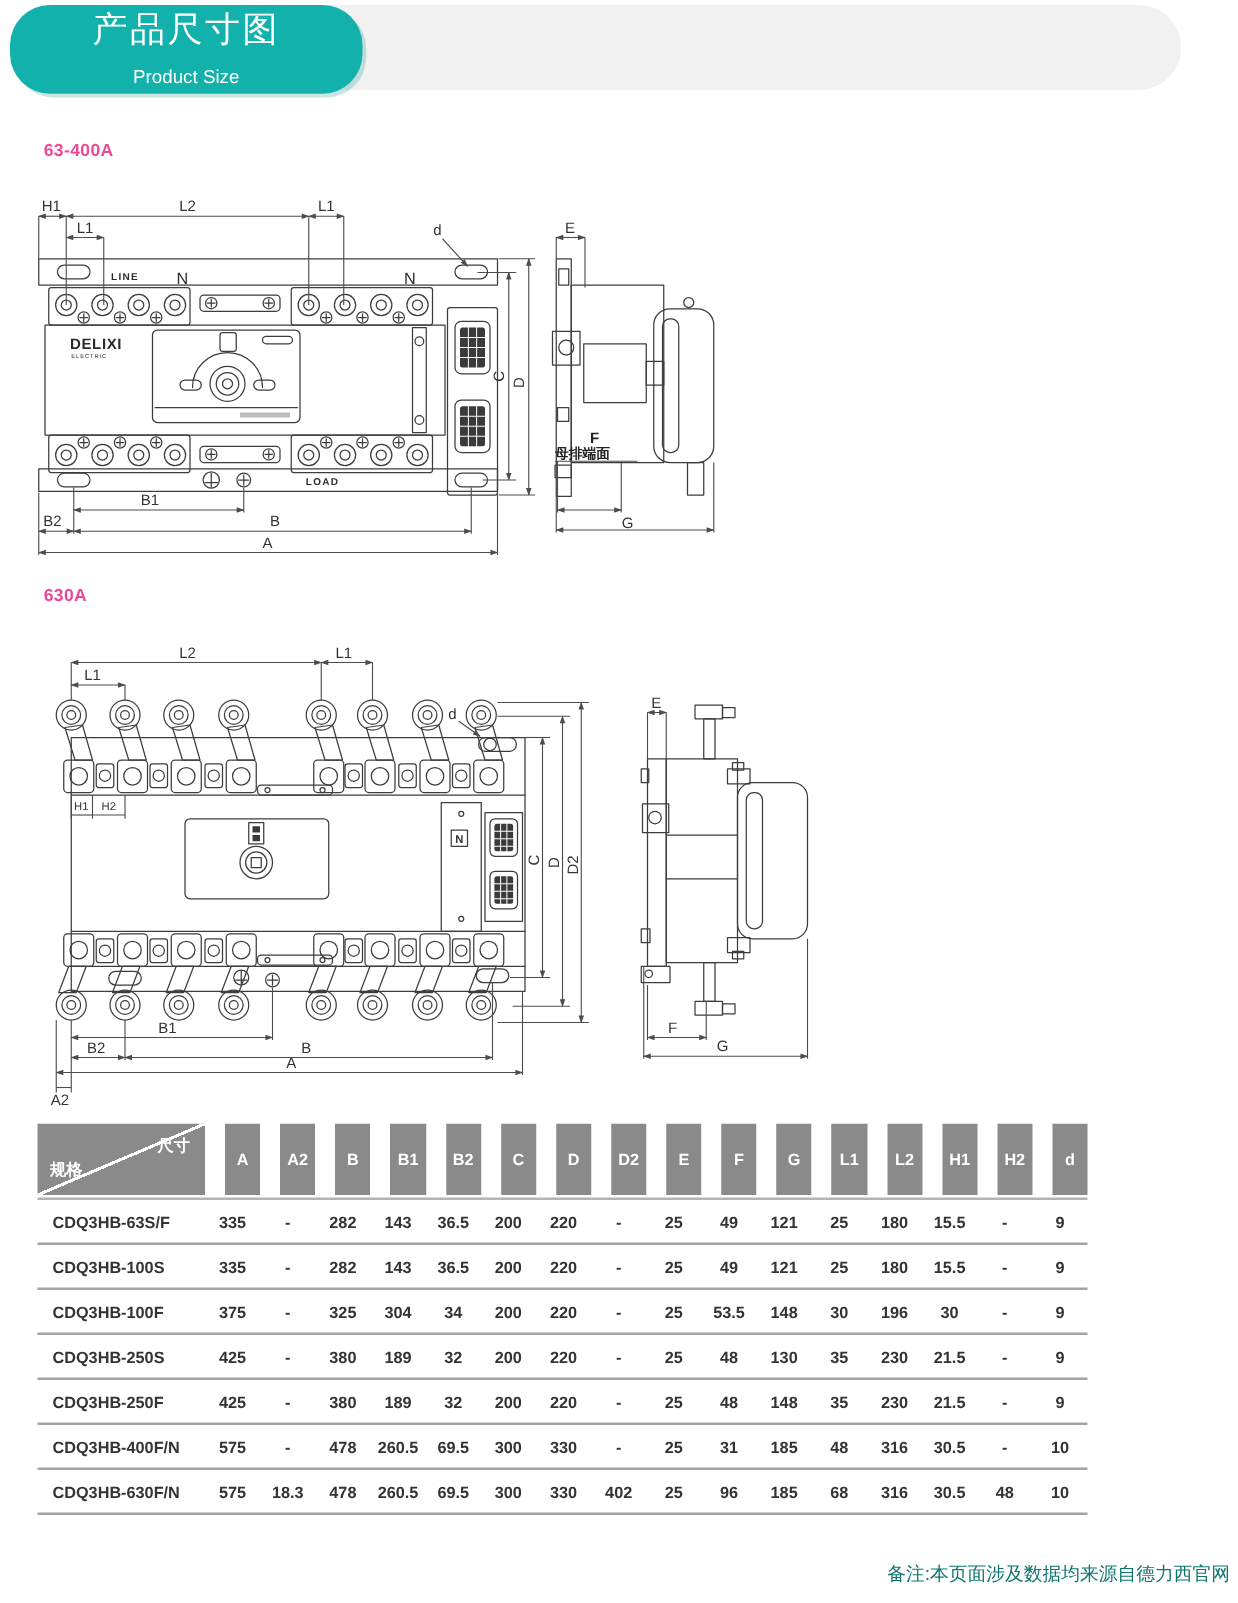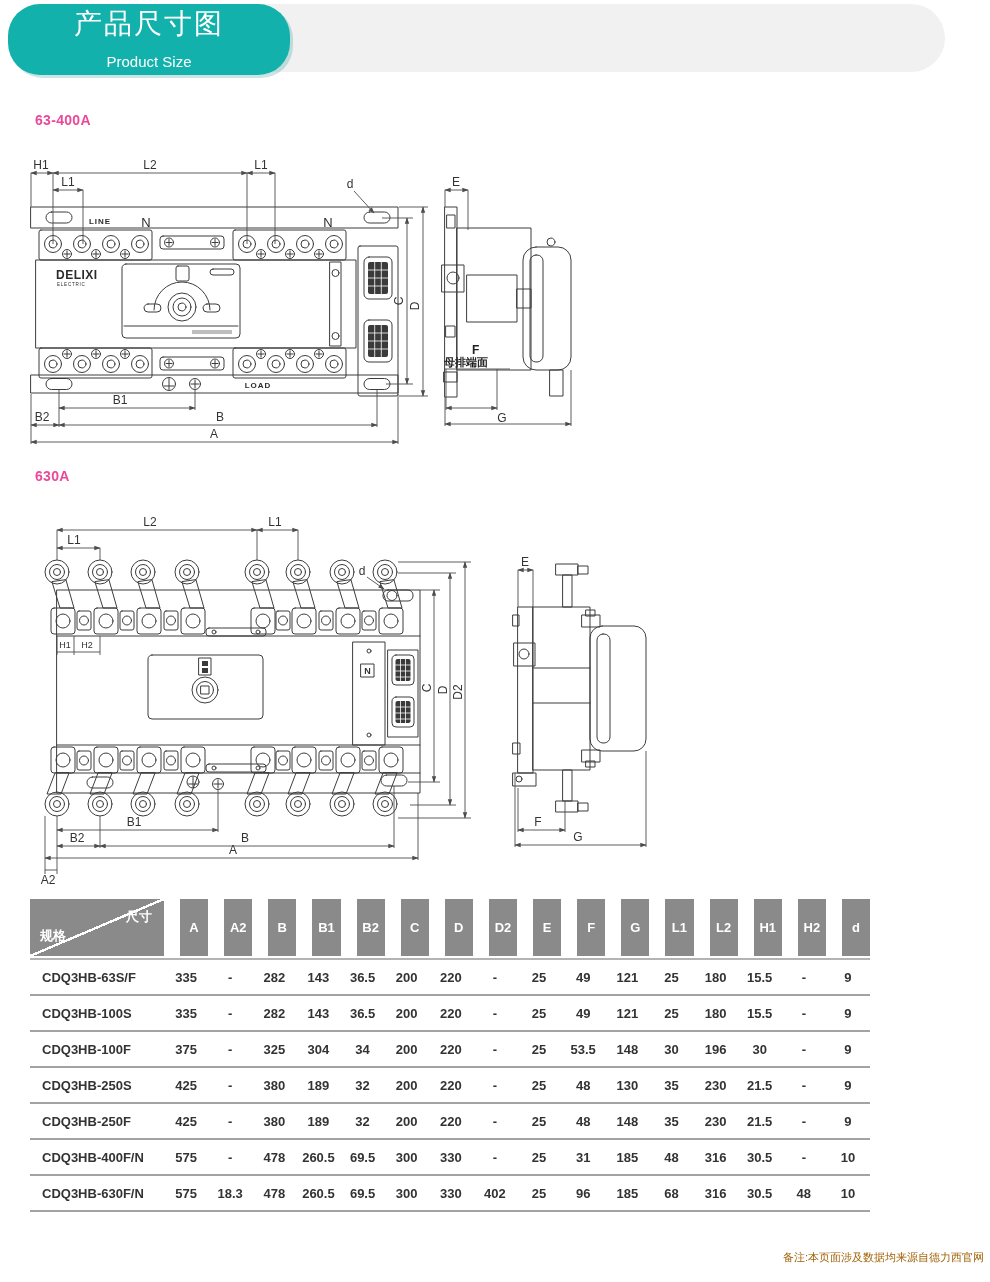--- a/index.html
+++ b/index.html
@@ -40,21 +40,21 @@
   .th{background:#8a8a8a;color:#fff;font-size:13px;font-weight:bold;display:flex;align-items:center;justify-content:center}
   .corner{position:relative;background-color:#8a8a8a;
     background-image:linear-gradient(to bottom right,transparent calc(50% - 1.2px),#fff calc(50% - 1.2px),#fff calc(50% + 1.2px),transparent calc(50% + 1.2px))}
   .corner-top{position:absolute;top:9px;right:12px}
   .corner-bottom{position:absolute;bottom:11px;left:10px}
   .t-body{border-top:2px solid #b4b4b4;margin-top:2px}
   .t-row{display:grid;grid-template-columns:134px repeat(16,1fr);height:36px;align-items:center;border-bottom:2px solid #a3a3a3}
   .td{font-size:13px;font-weight:bold;color:#333;text-align:center}
   .td.model{text-align:left;padding-left:12px}
 
-  .footer-note{position:absolute;top:1250px;right:6px;font-size:11px;color:#a16207}
+  .footer-note{position:absolute;top:1250px;right:6px;font-size:15px;color:#0f766e}
 </style>
 </head>
 <body>
 
 <div class="page">
 
   <div class="header-bar"></div>
   <div class="header-badge">
     <span class="badge-zh">产品尺寸图</span>
     <span class="badge-en">Product Size</span>

